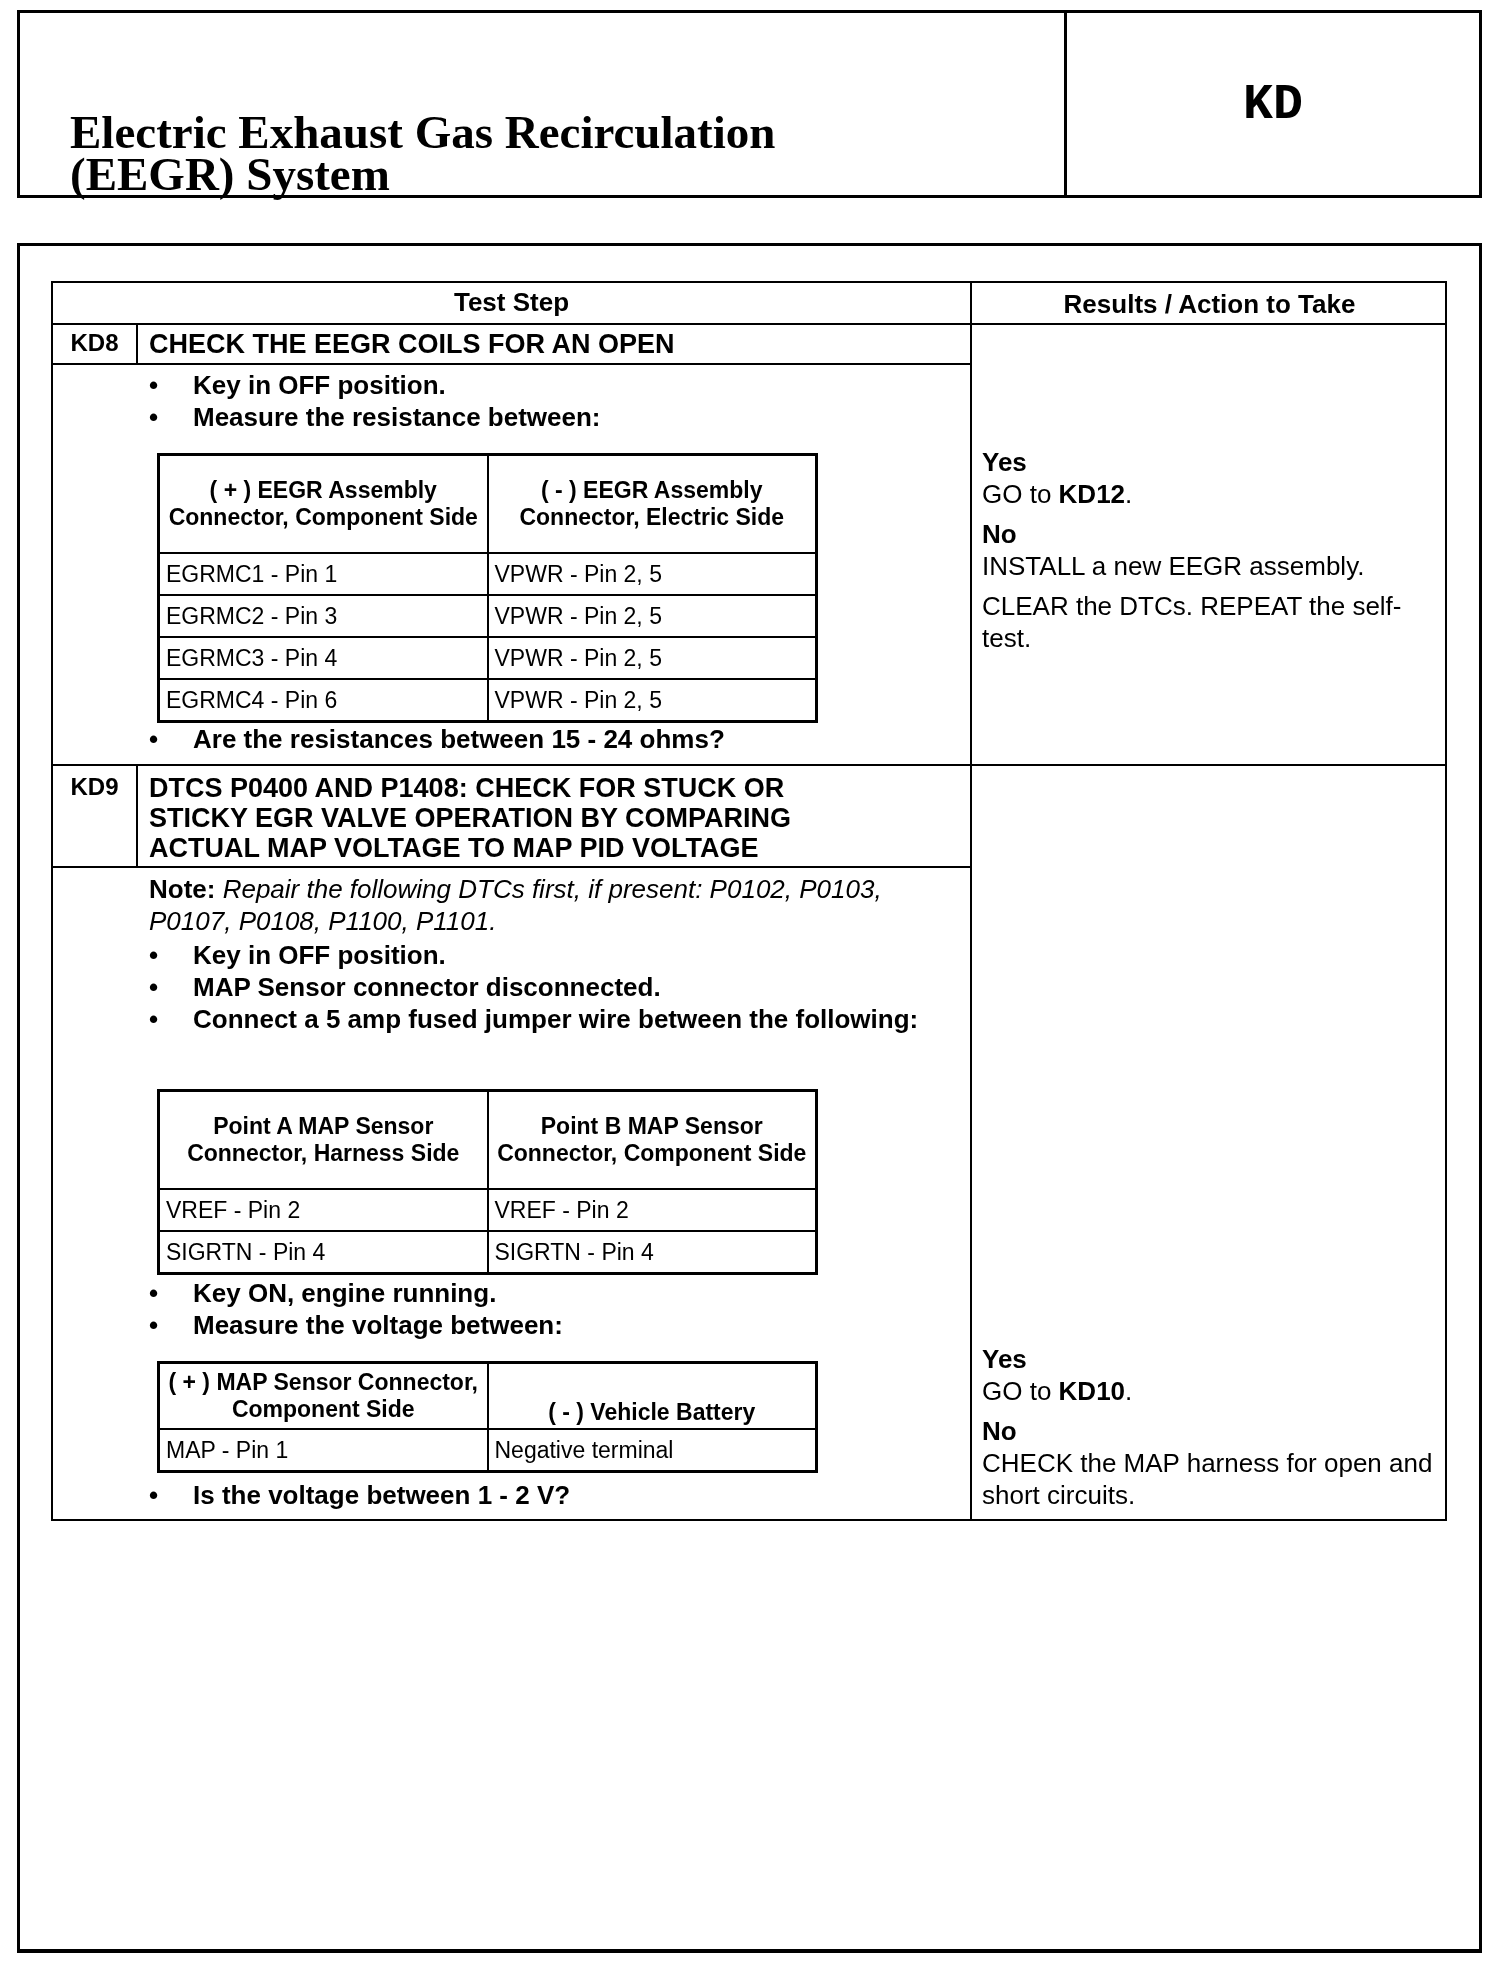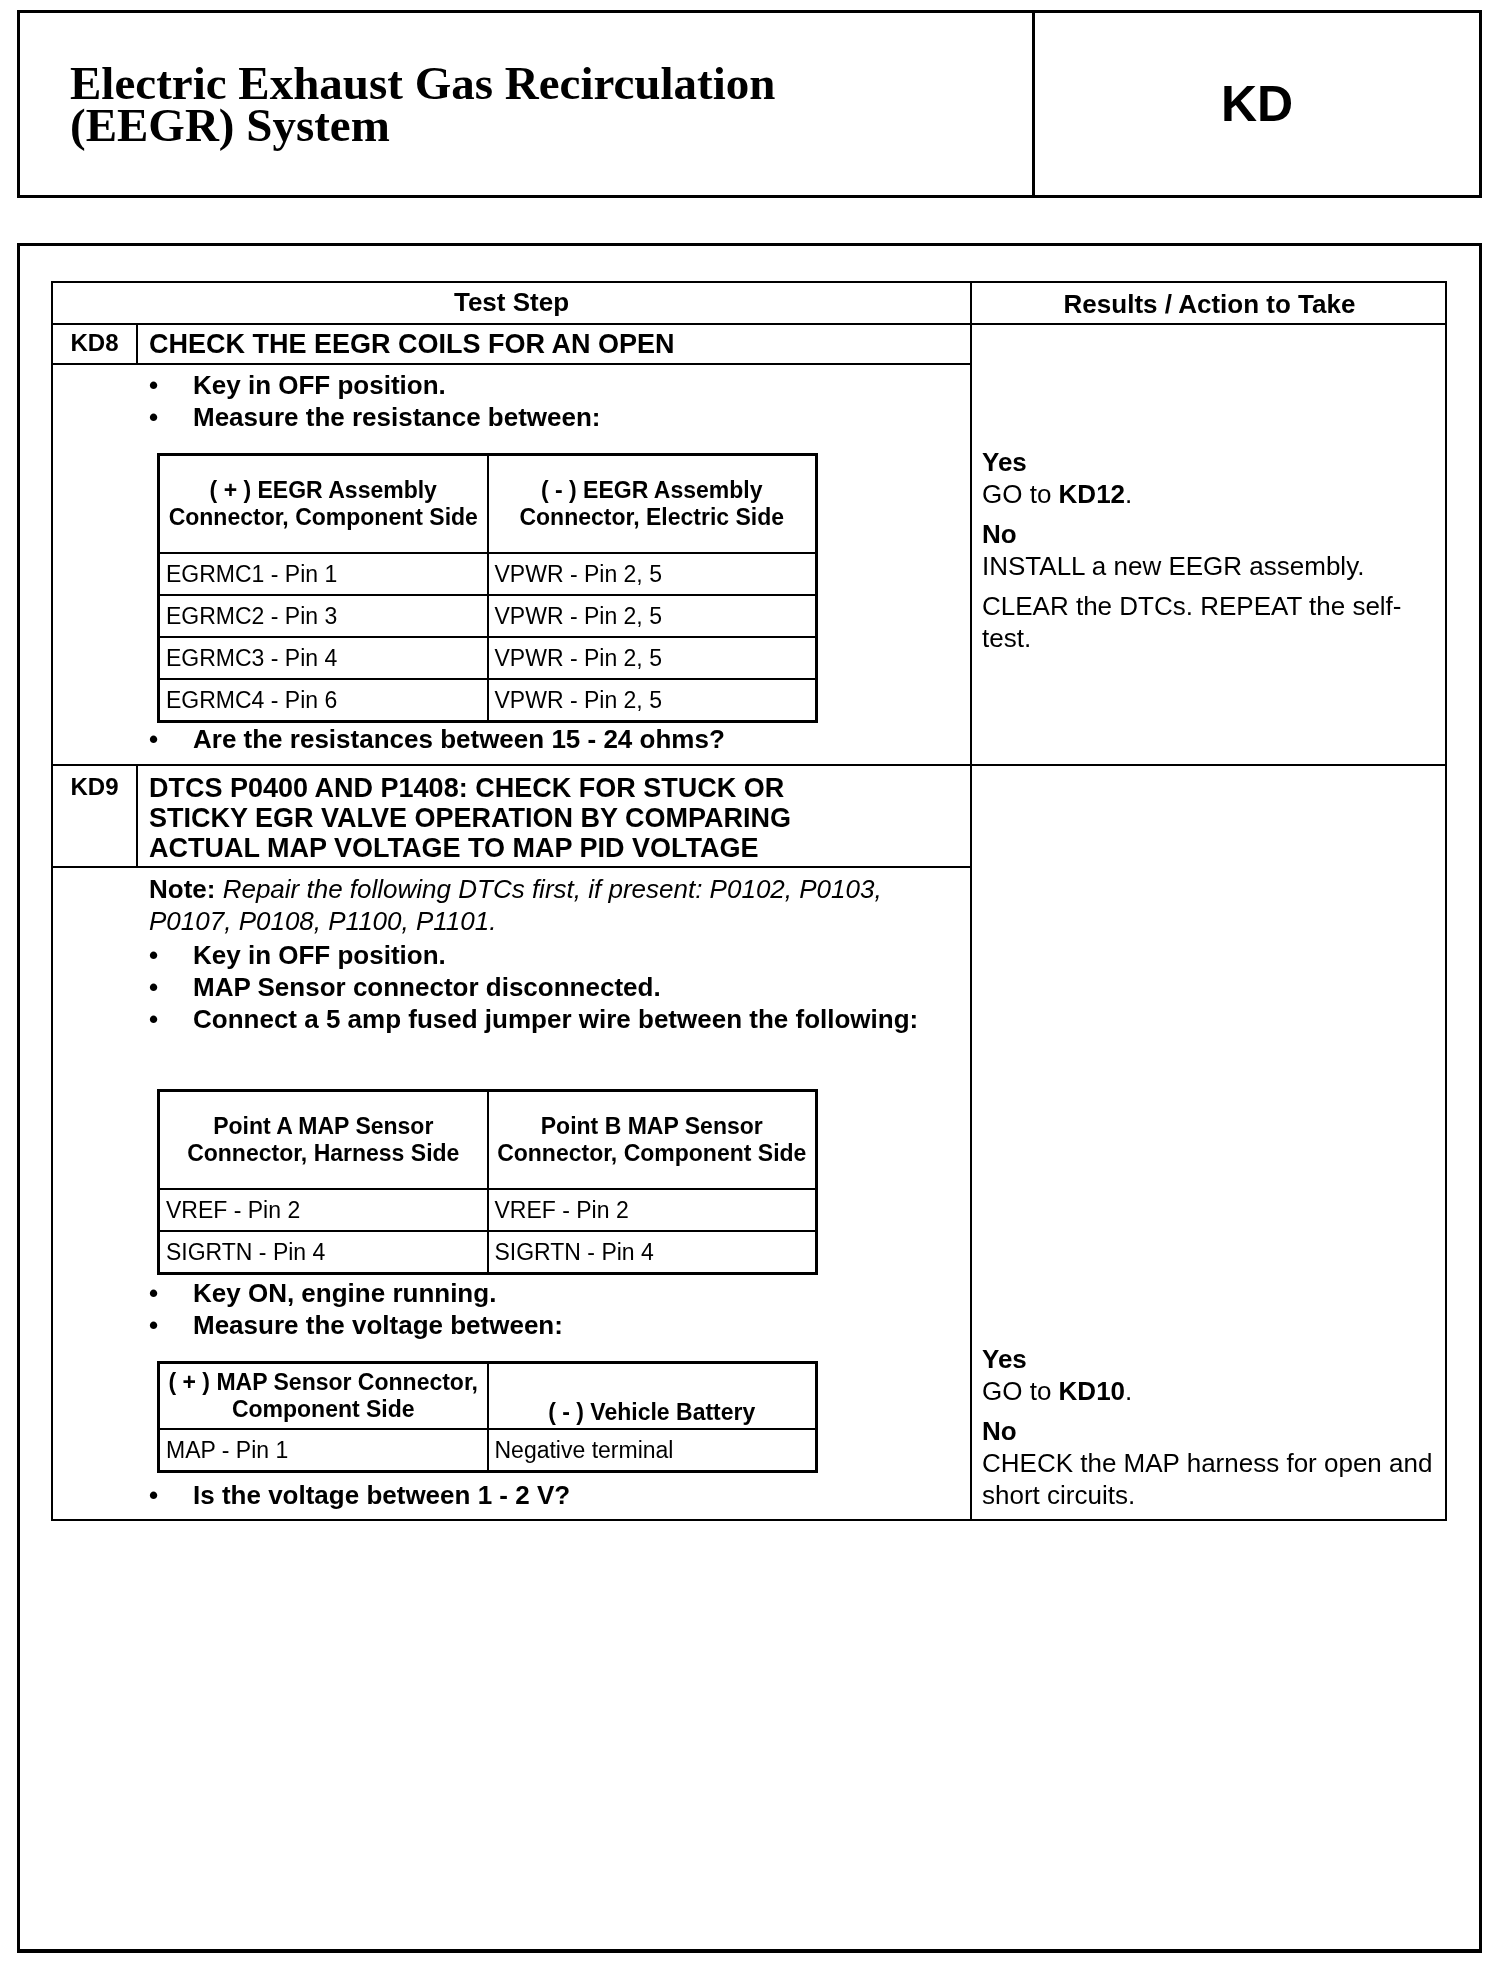--- a/index.html
+++ b/index.html
@@ -5,27 +5,27 @@
     html, body { margin: 0; padding: 0; background: #ffffff; }
     body {
       width: 1504px; height: 1964px; position: relative; overflow: hidden;
       font-family: "Liberation Sans", sans-serif; color: #000;
     }
     .header-box {
       position: absolute; left: 17px; top: 10px; width: 1465px; height: 188px;
       border: 3px solid #000; box-sizing: border-box; display: flex;
     }
     .header-title {
-      flex: 1; border-right: 3px solid #000; display: flex; align-items: center;
+      flex: 1; border-right: 3px solid #000; display: flex; align-items: flex-end;
       padding-left: 50px;
       font-family: "Liberation Serif", serif; font-weight: bold; font-size: 47px; line-height: 42px;
     }
     .header-code {
-      width: 444px; display: flex; align-items: center; justify-content: center;
-      font-family: Liberation Sans, sans-serif; font-weight: bold; font-size: 50px;
+      width: 412px; display: flex; align-items: center; justify-content: center;
+      font-family: Liberation Mono, monospace; font-weight: bold; font-size: 50px;
     }
     .main-box {
       position: absolute; left: 17px; top: 243px; width: 1465px; height: 1710px;
       border: 3px solid #000; border-bottom-width: 4px; box-sizing: border-box;
     }
     .grid {
       position: absolute; left: 51px; top: 281px; width: 1396px; height: 1240px;
       border: 2px solid #000; box-sizing: border-box;
     }
     .cell { position: absolute; box-sizing: border-box; }

